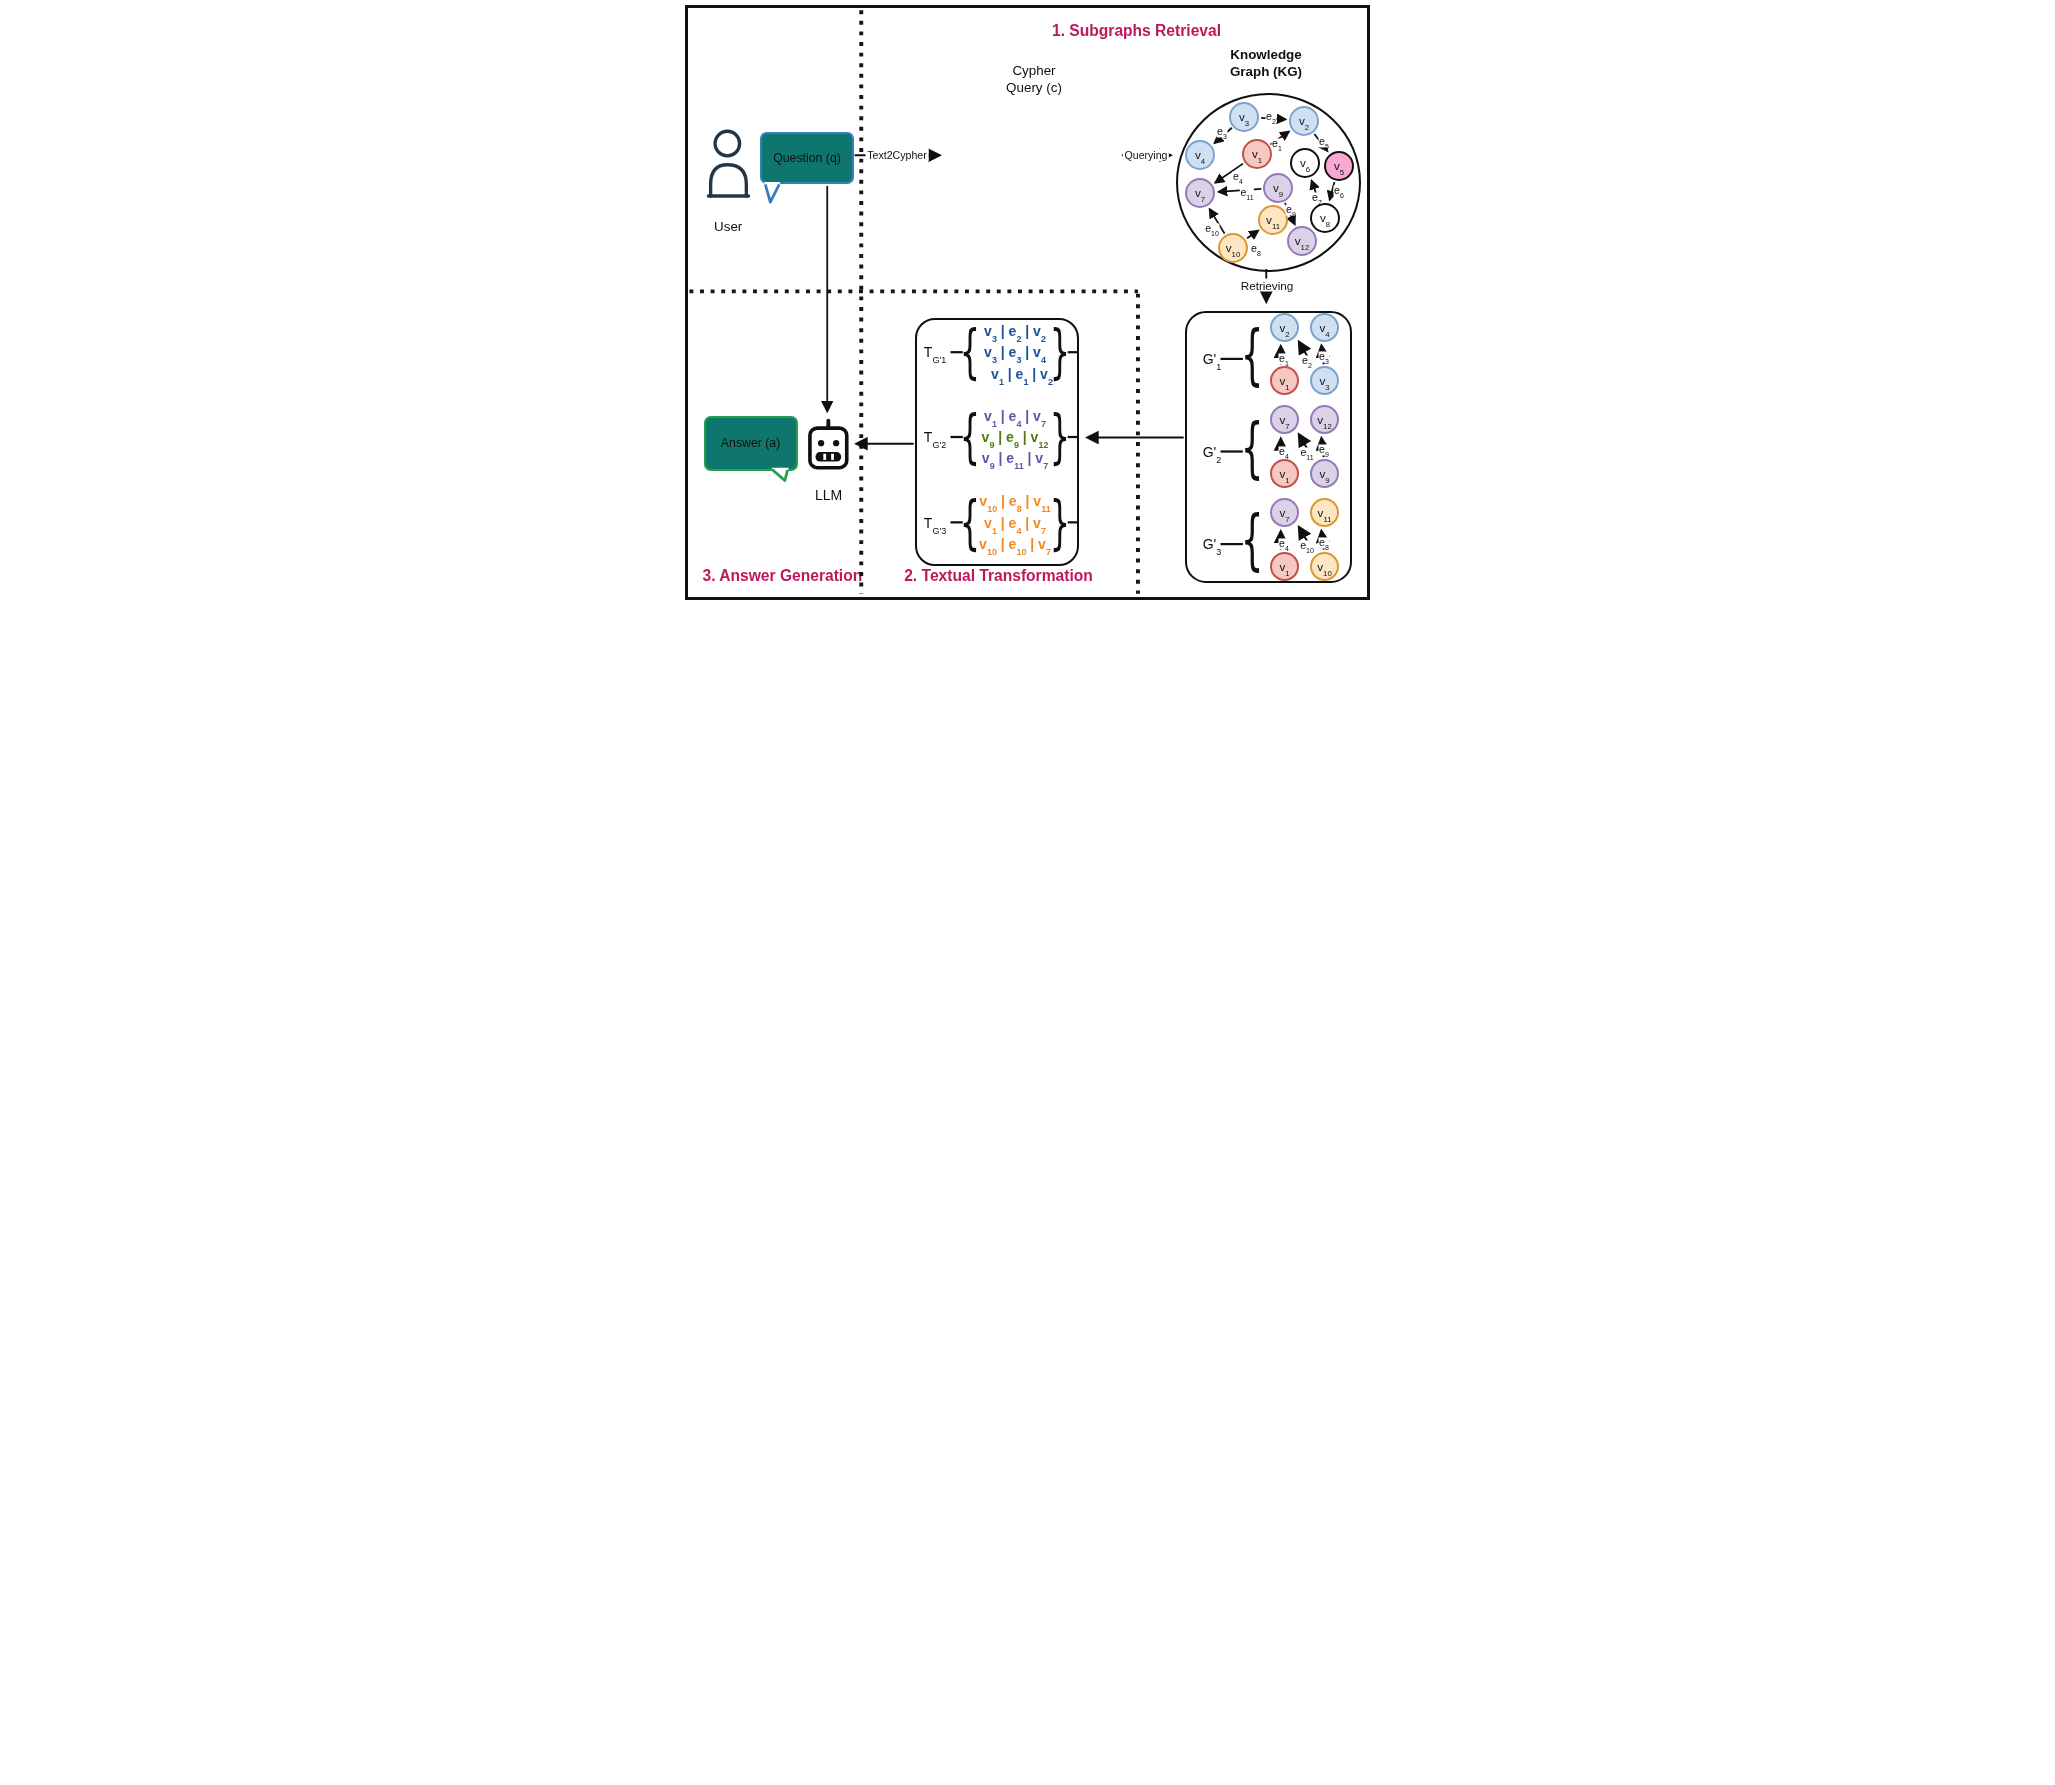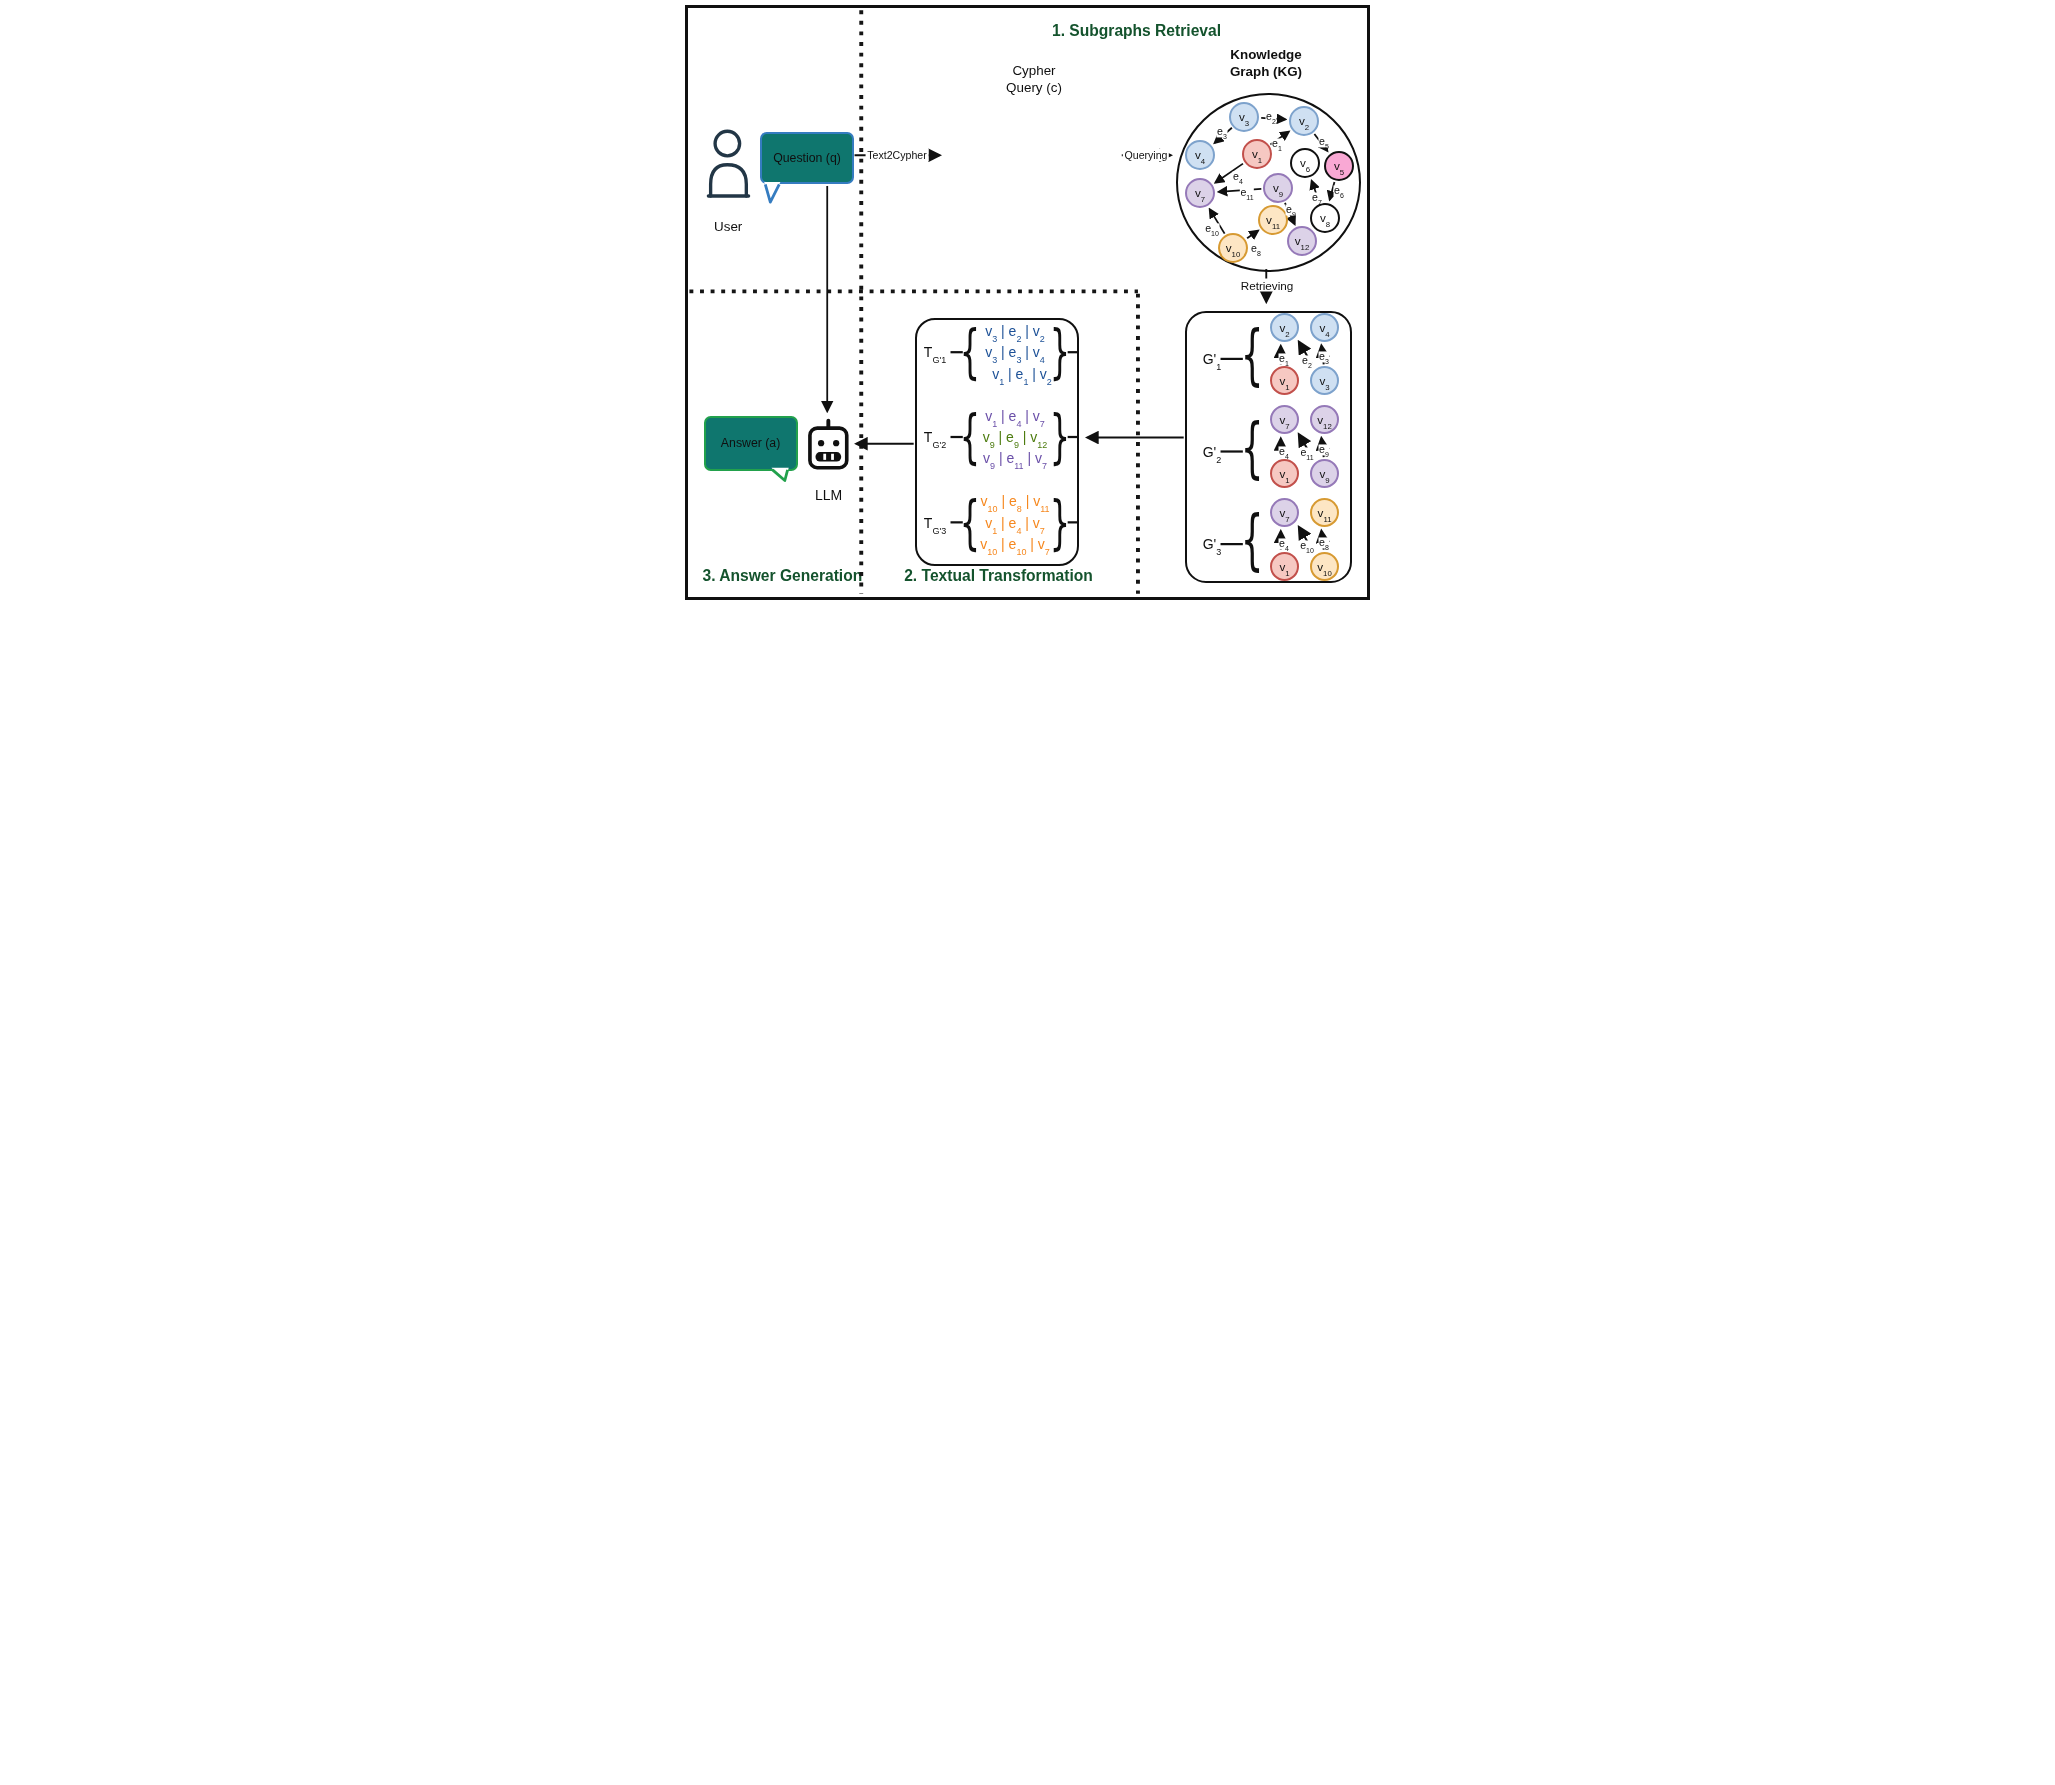--- a/index.html
+++ b/index.html
@@ -1,38 +1,38 @@
 <!DOCTYPE html>
 <html style="font-size:9px"><head>
 <meta charset="utf-8">
 <style>
   html,body{margin:0;padding:0;background:#ffffff;font-family:"Liberation Sans","DejaVu Sans",sans-serif;}
   .canvas{position:relative;width:685px;height:595px;margin:4.5px auto;background:#fff;
           border:3.3px solid #101010;box-sizing:border-box;overflow:hidden;}
   .abs{position:absolute;}
   .ctr{text-align:center;}
   svg.overlay{position:absolute;left:0;top:0;width:679px;height:588px;z-index:5;pointer-events:none;}
-  .sec-title{position:absolute;font-weight:bold;font-size:15.6px;color:#14532d;z-index:3;white-space:nowrap;}
+  .sec-title{position:absolute;font-weight:bold;font-size:15.6px;color:#be185d;z-index:3;white-space:nowrap;}
   .plain-label{position:absolute;font-size:13.4px;color:#101010;line-height:1.3;z-index:3;}
   .flowlabel{position:absolute;font-size:10.6px;color:#101010;background:#fff;padding:0 1.7px;
              transform:translate(-50%,-50%);z-index:7;white-space:nowrap;}
   .bubble{position:absolute;background:#0f766e;border-radius:6.7px;display:flex;align-items:center;
           justify-content:center;font-size:12.3px;color:#101010;z-index:2;box-sizing:border-box;}
   .box{position:absolute;background:#fff;border:2.2px solid #101010;box-sizing:border-box;z-index:2;}
   .node{position:absolute;border:2.2px solid;border-radius:50%;box-sizing:border-box;display:flex;
         align-items:center;justify-content:center;z-index:6;font-size:11.7px;color:#101010;}
   .node sub{font-size:7.8px;line-height:0;position:relative;bottom:-0.25em;}
   .elabel{position:absolute;font-size:10.6px;color:#101010;background:#fff;padding:0 0.6px;line-height:1.05;
           transform:translate(-50%,-50%);z-index:7;white-space:nowrap;}
   .elabel sub{font-size:7px;line-height:0;position:relative;bottom:-0.22em;}
   .glabel{position:absolute;font-size:14px;color:#101010;transform:translate(-50%,-50%);z-index:4;white-space:nowrap;}
   .glabel sub{font-size:9px;line-height:0;position:relative;bottom:-0.28em;}
   .brace{position:absolute;color:#101010;line-height:1;transform:translate(-50%,-50%) scaleX(0.55);
          font-weight:400;z-index:4;font-family:"DejaVu Sans",sans-serif;}
-  .triple-row{position:absolute;font-size:14px;transform:translate(-50%,-50%);white-space:nowrap;z-index:4;}
+  .triple-row{position:absolute;font-size:14px;transform:translate(-50%,-50%);white-space:nowrap;z-index:4;font-weight:bold;}
   .triple-row sub{font-size:9px;line-height:0;position:relative;bottom:-0.25em;}
   .mono-lines{display:flex;flex-direction:column;justify-content:center;align-items:center;height:100%;
               font-size:13.4px;line-height:1.5;color:#101010;}
 </style>
 </head>
 <body>
 
 <div class="canvas">
 
   <svg class="overlay" viewBox="0 0 1216 1054">

